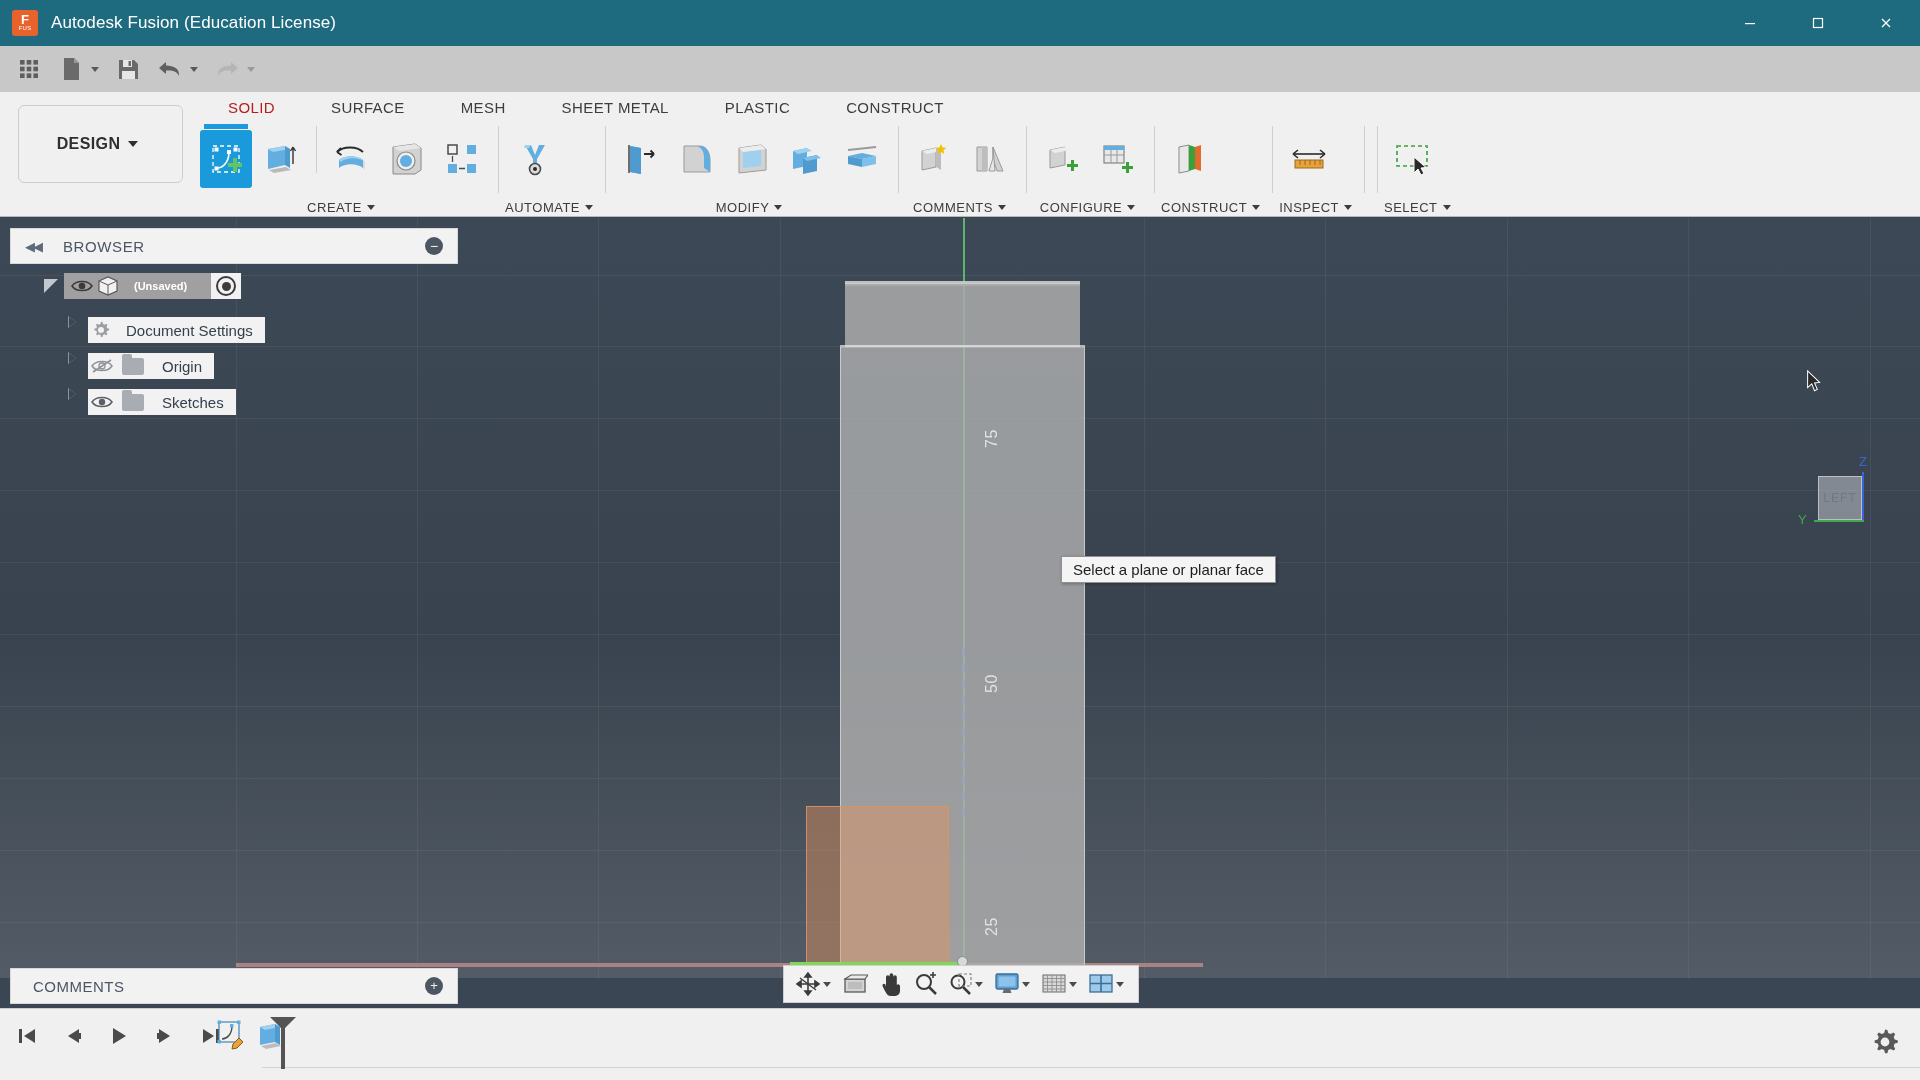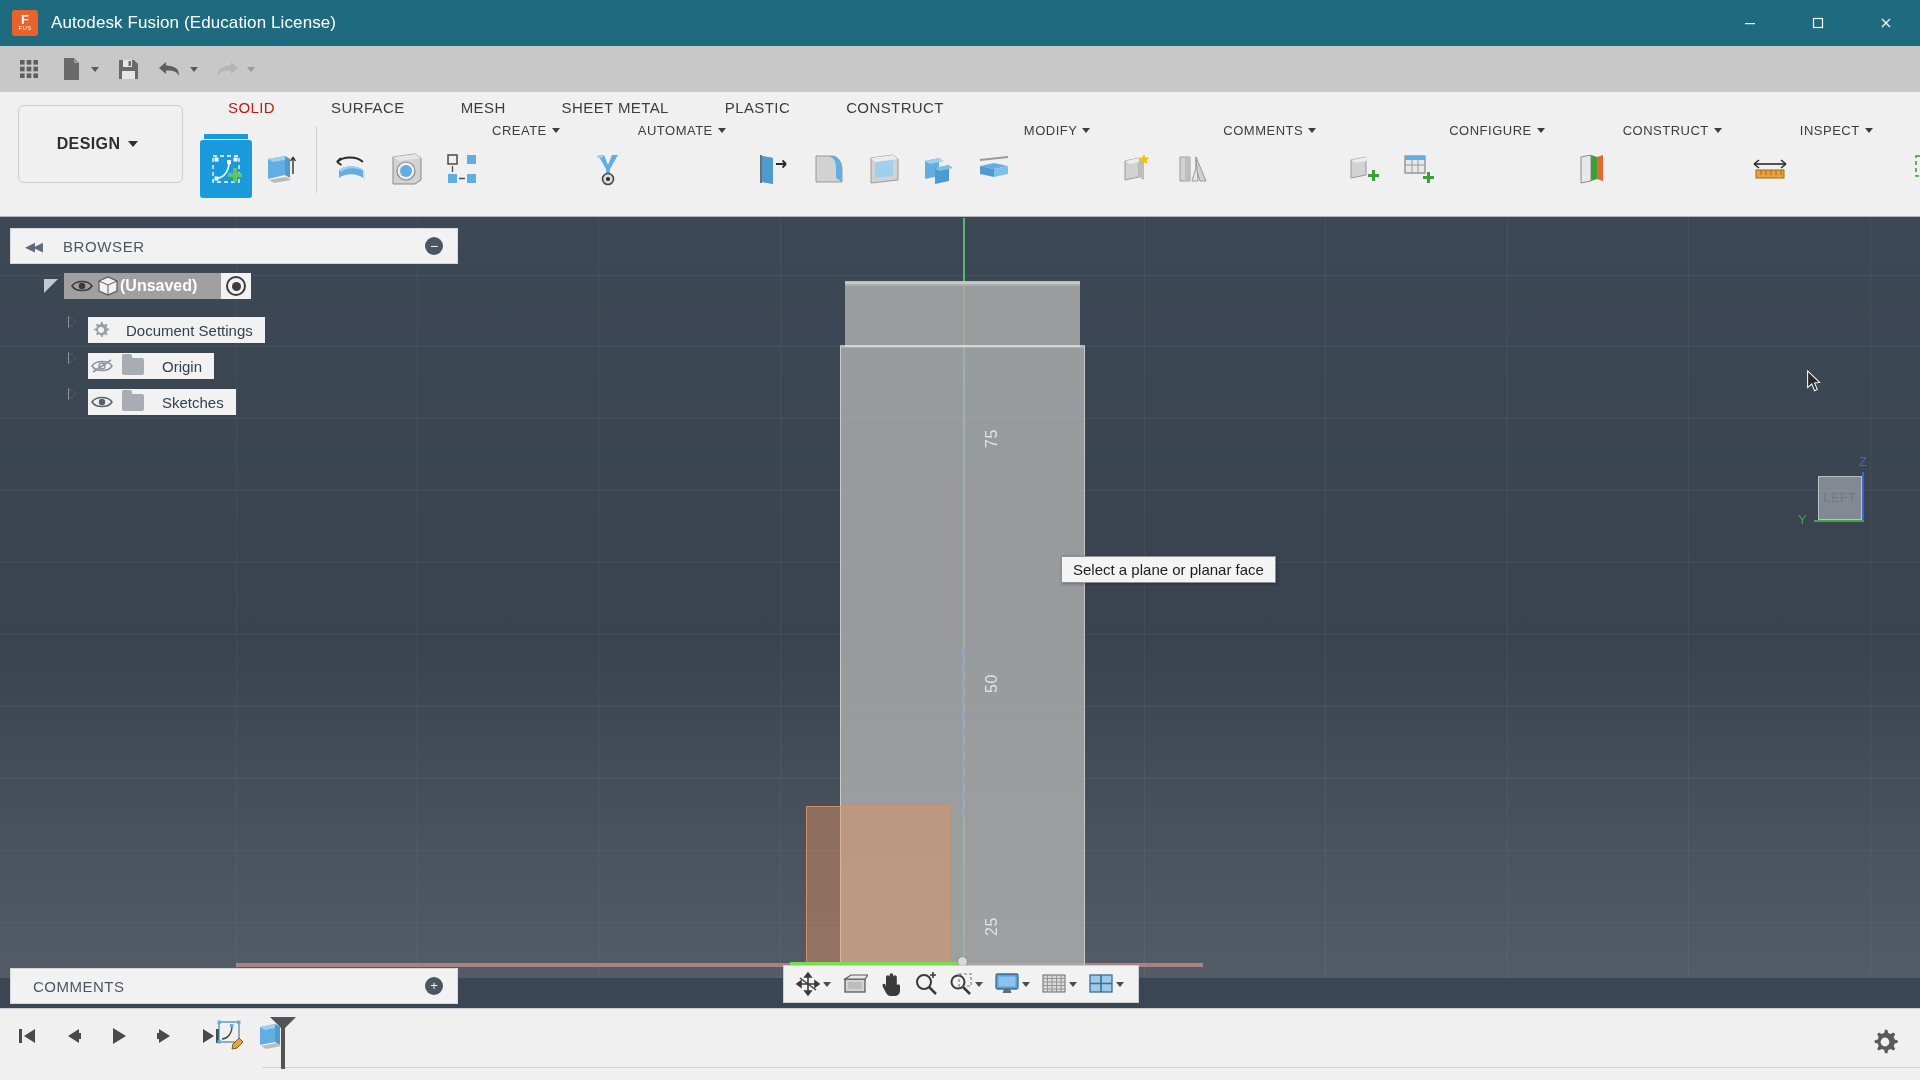--- a/index.html
+++ b/index.html
@@ -89,21 +89,21 @@
                       border-right:5px solid transparent; margin-left:8px;}
 
   .tabrow{ position:absolute; left:200px; top:3px; display:flex; }
   .rtab{
     padding:4px 28px 3px 28px; font-size:15px; color:#3d3d3d; cursor:pointer;
     letter-spacing:.4px; position:relative;
   }
   .rtab.active{ color:#b91c1c; }
 
   .panels{ position:absolute; left:196px; top:28px; right:0; height:97px; display:flex; }
-  .panel{ position:relative; height:97px; display:flex; flex-direction:row; }
+  .panel{ position:relative; height:97px; display:flex; flex-direction:column; }
   .panel .icons{ flex:1; display:flex; align-items:center; padding:0 4px; gap:3px;}
   .panel .plabel{
     height:20px; display:flex; align-items:center; justify-content:center;
     font-size:13px; color:#3c3c3c; letter-spacing:.5px; cursor:pointer;
   }
   .panel .plabel .caret{ border-top:5px solid #3c3c3c; margin-left:5px;
                          border-left:4px solid transparent;border-right:4px solid transparent;}
   .vsep{ width:1px; align-self:stretch; margin:6px 6px 24px 6px; background:#cfcfcf;}
   .tool{
     width:52px;height:58px;display:flex;align-items:center;justify-content:center;cursor:pointer;
@@ -148,21 +148,21 @@
     border-left:7px solid #3b4654; border-top:5px solid transparent; border-bottom:5px solid transparent;
     z-index:2;
   }
   .eye{ width:28px;height:22px;display:flex;align-items:center;justify-content:center;cursor:pointer;}
   .node-root{
     display:flex; align-items:center; background:#f2f2f2; height:26px; margin-left:6px;
     padding-right:0;
   }
   .node-root .selbox{ background:#a0a0a0; height:26px; display:flex; align-items:center;
                       padding:0 10px 0 4px; }
-  .node-root .nlabel{ color:#ffffff; font-size:16px; font-weight:bold; 
+  .node-root .nlabel{ color:#ffffff; font-size:11px; font-weight:bold; margin-left:14px;
                       margin-right:14px;}
   .radio{ width:20px;height:20px;border-radius:50%;border:2px solid #3c3c3c;
           display:flex;align-items:center;justify-content:center;margin:0 5px;}
   .radio i{ width:9px;height:9px;border-radius:50%;background:#3c3c3c;display:block;}
   .chip{ background:#f2f2f2; height:26px; display:flex; align-items:center;margin-top:16px; }
   .chip .txt{ font-size:15px; color:#34404e; padding:0 12px;}
   .gear{ width:26px;height:26px;display:flex;align-items:center;justify-content:center;}
   .folder{ width:22px;height:17px;background:#a8adb3;border-radius:2px 2px 2px 2px; position:relative;}
   .folder::before{ content:''; position:absolute; left:0; top:-4px; width:10px;height:5px;
                    background:#a8adb3; border-radius:2px 2px 0 0;}

